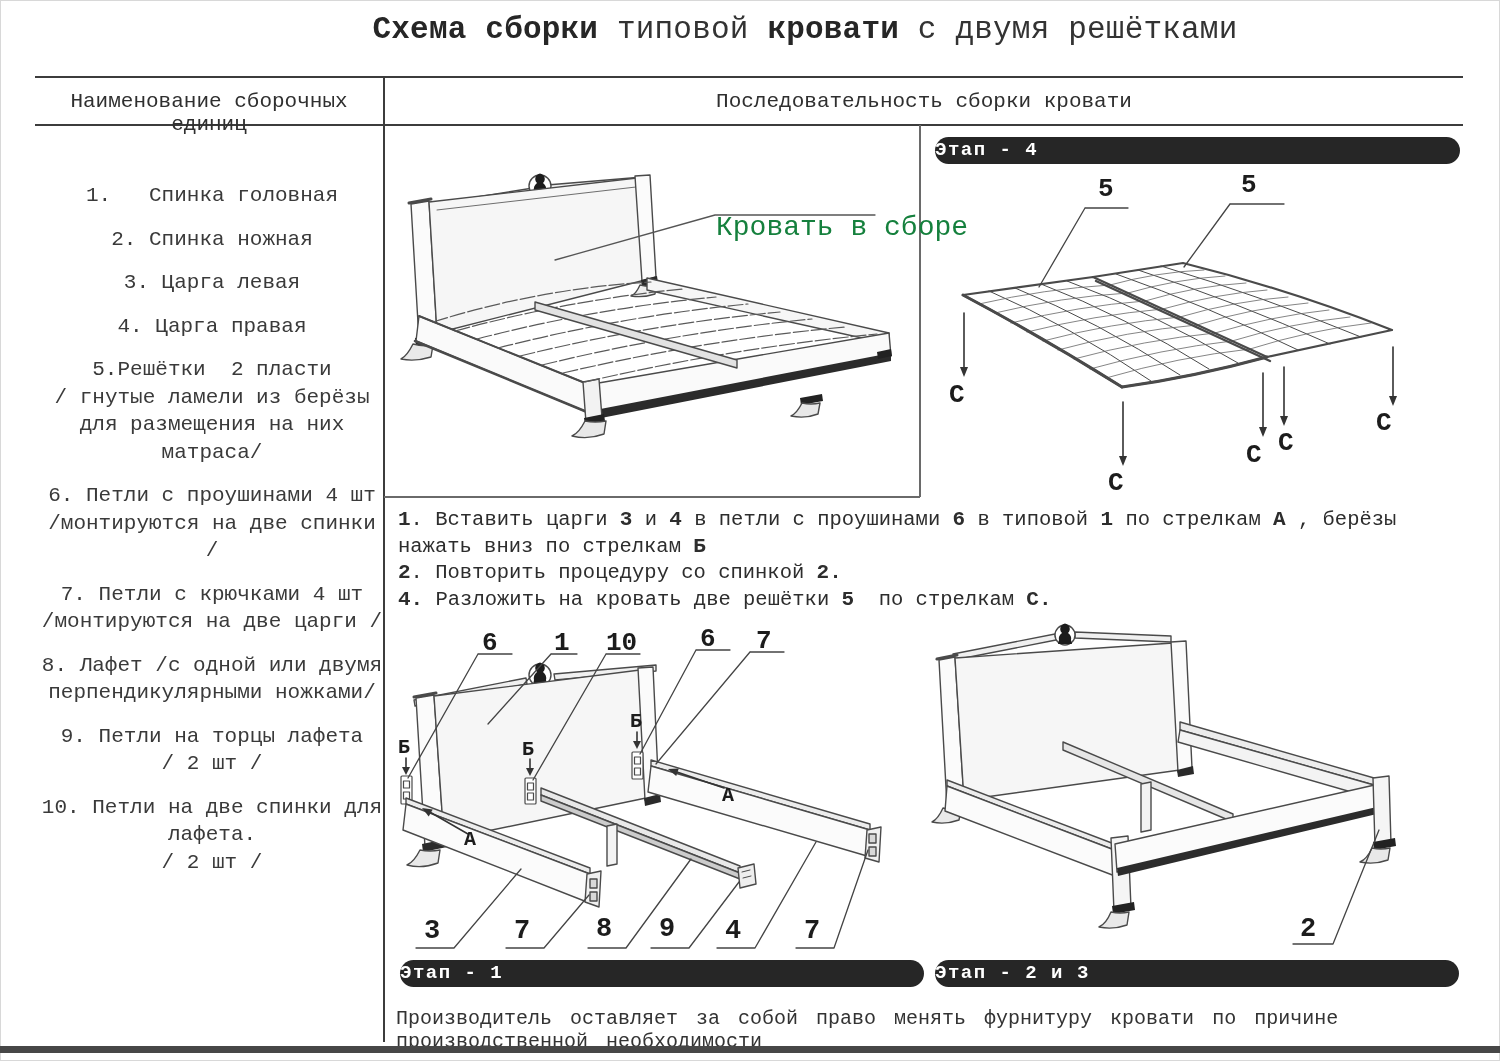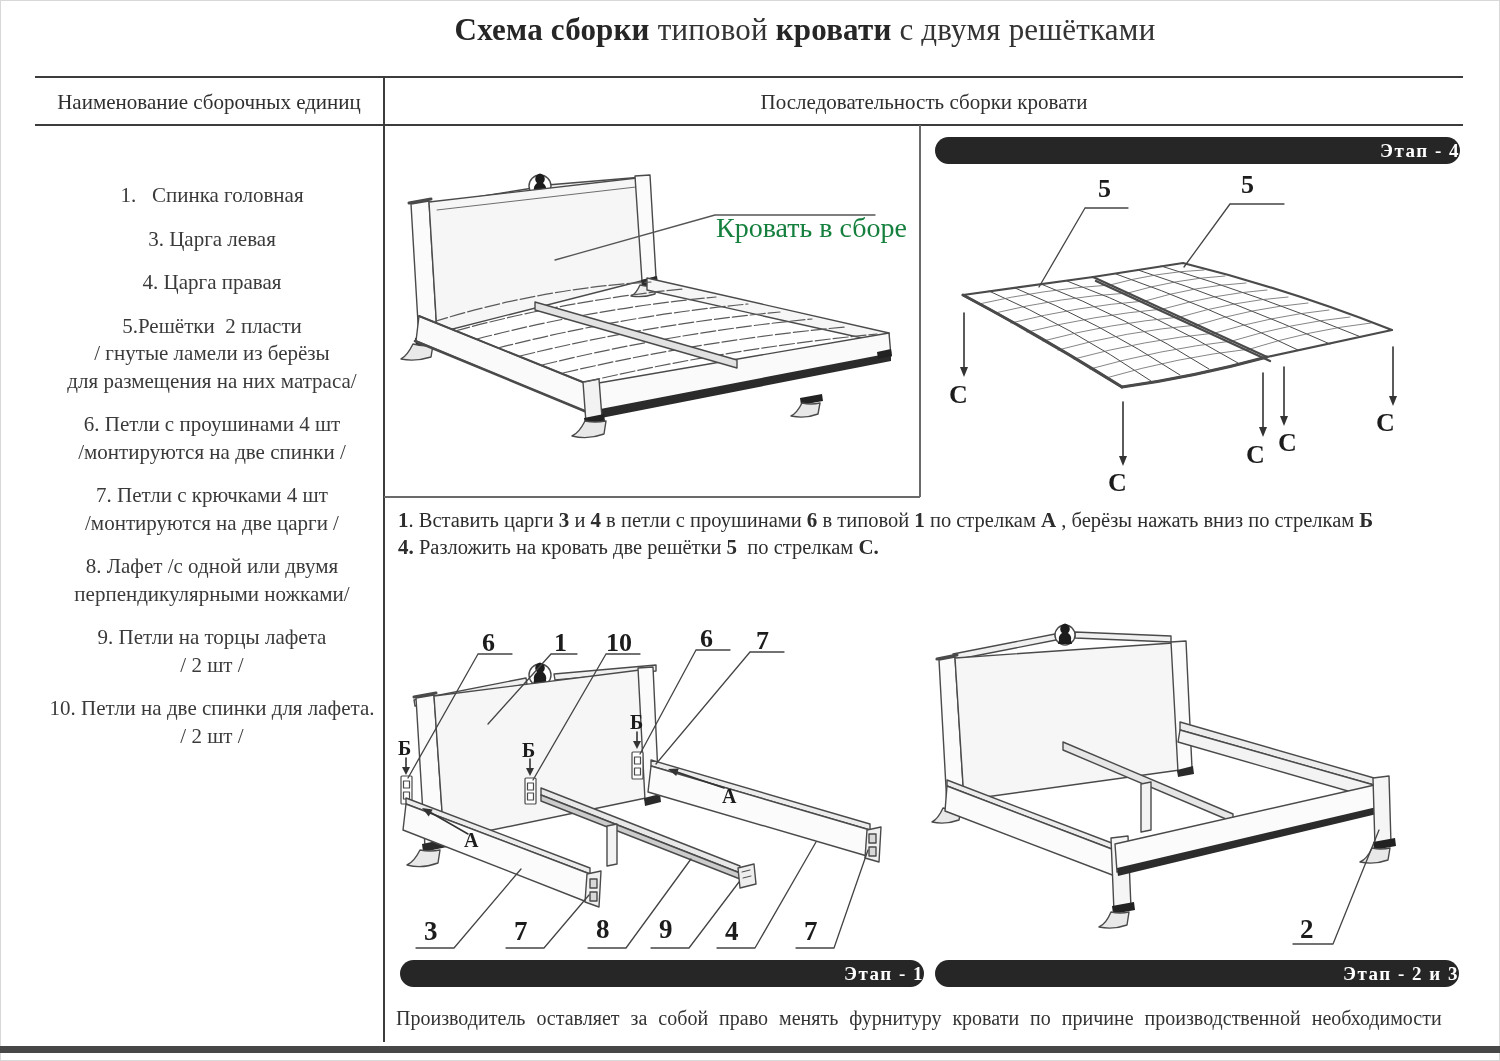--- a/index.html
+++ b/index.html
@@ -1,17 +1,17 @@
 <!DOCTYPE html>
 <html lang="ru"><head>
 <meta charset="utf-8">
 <style>
   html,body{margin:0;padding:0;background:#e9e9e9;}
   #page{position:relative;width:1500px;height:1061px;background:#ffffff;overflow:hidden;
-        font-family:Liberation Serif, serif;color:#2e2e2e;
+        font-family:Liberation Mono, monospace;color:#2e2e2e;
         box-shadow:inset 0 0 0 1px #d8d8d8;}
   .abs{position:absolute;}
   
   #title{left:0;top:12px;width:1500px;text-align:center;font-size:31px;color:#262626;
          transform:translateX(55px);letter-spacing:.2px;}
   #title b{font-weight:700;}
   #title span{font-weight:400;color:#333;}
   
   .hrule{background:#3c3c3c;height:2px;}
   .vrule{background:#3c3c3c;width:2px;}
@@ -19,21 +19,21 @@
   
   .th{font-size:21px;color:#2f2f2f;text-align:center;}
   
   #parts{left:36px;top:182px;width:352px;text-align:center;}
   .part-item{font-size:21px;line-height:27.5px;color:#3a3a3a;margin-bottom:16px;white-space:pre-wrap;}
   
   #instr{left:398px;top:507px;width:1066px;}
   .instr-line{font-size:20.5px;line-height:26.5px;color:#2d2d2d;white-space:pre-wrap;}
   .instr-line b{font-weight:700;font-size:21px;}
   
-  .pill{background:#262626;border-radius:14px;color:#fff;text-align:right;
+  .pill{background:#262626;border-radius:14px;color:#fff;text-align:left;
         font-size:19px;font-weight:700;letter-spacing:1.5px;line-height:27px;height:27px;}
   
   .lab{position:absolute;font-weight:700;color:#1c1c1c;line-height:1;}
   .lab-lg{font-size:27px;}
   .lab-md{font-size:26px;}
   .lab-sm{font-size:20px;}
   
   #bed-callout{font-size:28px;color:#15803d;margin-top:24px;}
   
   #footer{left:396px;top:1007px;width:1100px;font-size:20px;color:#333;word-spacing:6px;}
@@ -52,20 +52,21 @@
   <div class="abs hrule" style="left:35px;top:124px;width:1428px;"></div>
   <div class="abs vrule" style="left:383px;top:76px;height:966px;"></div>
   <div class="abs thinrule" style="left:919px;top:125px;width:2px;height:372px;"></div>
   <div class="abs thinrule" style="left:384px;top:496px;width:536px;height:2px;"></div>
 
   <div class="abs th" style="left:35px;top:90px;width:348px;">Наименование  сборочных единиц</div>
   <div class="abs th" style="left:385px;top:90px;width:1078px;">Последовательность сборки кровати</div>
 
   <div class="abs" id="parts">
       <div class="part-item">1.   Спинка головная</div>
+      <div class="part-item">2. Спинка ножная</div>
       <div class="part-item">3. Царга левая</div>
       <div class="part-item">4. Царга правая</div>
       <div class="part-item">5.Решётки  2 пласти
 / гнутые ламели из берёзы
 для размещения на них матраса/</div>
       <div class="part-item">6. Петли с проушинами 4 шт
 /монтируются на две спинки /</div>
       <div class="part-item">7. Петли с крючками 4 шт
 /монтируются на две царги /</div>
       <div class="part-item">8. Лафет /с одной или двумя
@@ -190,20 +191,21 @@
   <div class="lab lab-md" style="left:1098px;top:176px;">5</div>
   <div class="lab lab-md" style="left:1241px;top:172px;">5</div>
   <div class="lab lab-md" style="left:949px;top:382px;">С</div>
   <div class="lab lab-md" style="left:1108px;top:470px;">С</div>
   <div class="lab lab-md" style="left:1246px;top:442px;">С</div>
   <div class="lab lab-md" style="left:1278px;top:430px;">С</div>
   <div class="lab lab-md" style="left:1376px;top:410px;">С</div>
 
   <div class="abs" id="instr">
       <div class="instr-line"><b>1</b><span>. Вставить царги </span><b>3</b><span> и </span><b>4</b><span> в петли с проушинами </span><b>6</b><span> в типовой </span><b>1</b><span> по стрелкам </span><b>А</b><span> , берёзы нажать вниз по стрелкам </span><b>Б</b></div>
+      <div class="instr-line"><b>2</b><span>. Повторить процедуру со спинкой </span><b>2.</b></div>
       <div class="instr-line"><b>4.</b><span> Разложить на кровать две решётки </span><b>5</b><span>  по стрелкам </span><b>С.</b></div>
     </div>
 
   <svg style="left:388px;top:612px;" width="540" height="345" viewBox="0 0 540 345" stroke="#4a4a4a" stroke-width="1.4" fill="none" stroke-linejoin="round" stroke-linecap="round">
 
     <path d="M26,88 L138,66 L139,72 L27,94 Z" fill="#f0f0f0"></path>
     <path d="M166,62 L268,53 L268,59 L167,68 Z" fill="#f0f0f0"></path>
     <circle cx="152" cy="63" r="11" fill="#ffffff"></circle>
     <path d="M148,53 q4,-5 8,0 q2,4 -1,7 q4,3 3,8 l1,5 h-14 l1,-5 q-1,-5 3,-8 q-3,-3 -1,-7 z" fill="#1c1c1c" stroke="none"></path>
     <path d="M28,86 L46,83 L56,228 L37,235 Z" fill="#fbfbfb"></path>

